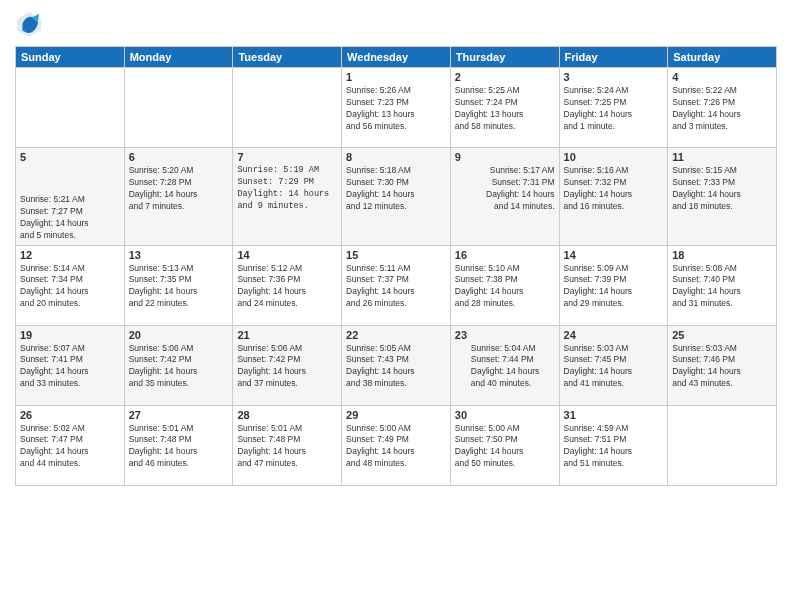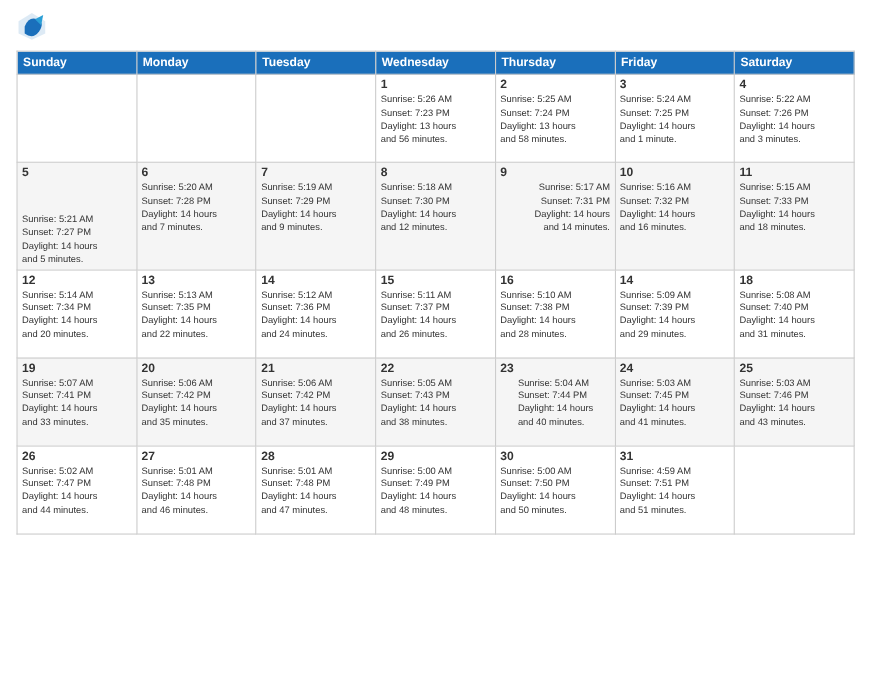--- a/index.html
+++ b/index.html
@@ -179,21 +179,21 @@
           </td>
           <td>
             <span class="day-num">6</span>
             <div class="day-info" style="white-space: pre-line;">Sunrise: 5:20 AM
 Sunset: 7:28 PM
 Daylight: 14 hours
 and 7 minutes.</div>
           </td>
           <td>
             <span class="day-num">7</span>
-            <div class="day-info" style="white-space: pre-line;">Sunrise: 5:19 AM
+            <div class="day-info" style="white-space: pre-line; font-family: Liberation Mono, monospace;">Sunrise: 5:19 AM
 Sunset: 7:29 PM
 Daylight: 14 hours
 and 9 minutes.</div>
           </td>
           <td>
             <span class="day-num">8</span>
             <div class="day-info" style="white-space: pre-line;">Sunrise: 5:18 AM
 Sunset: 7:30 PM
 Daylight: 14 hours
 and 12 minutes.</div>

